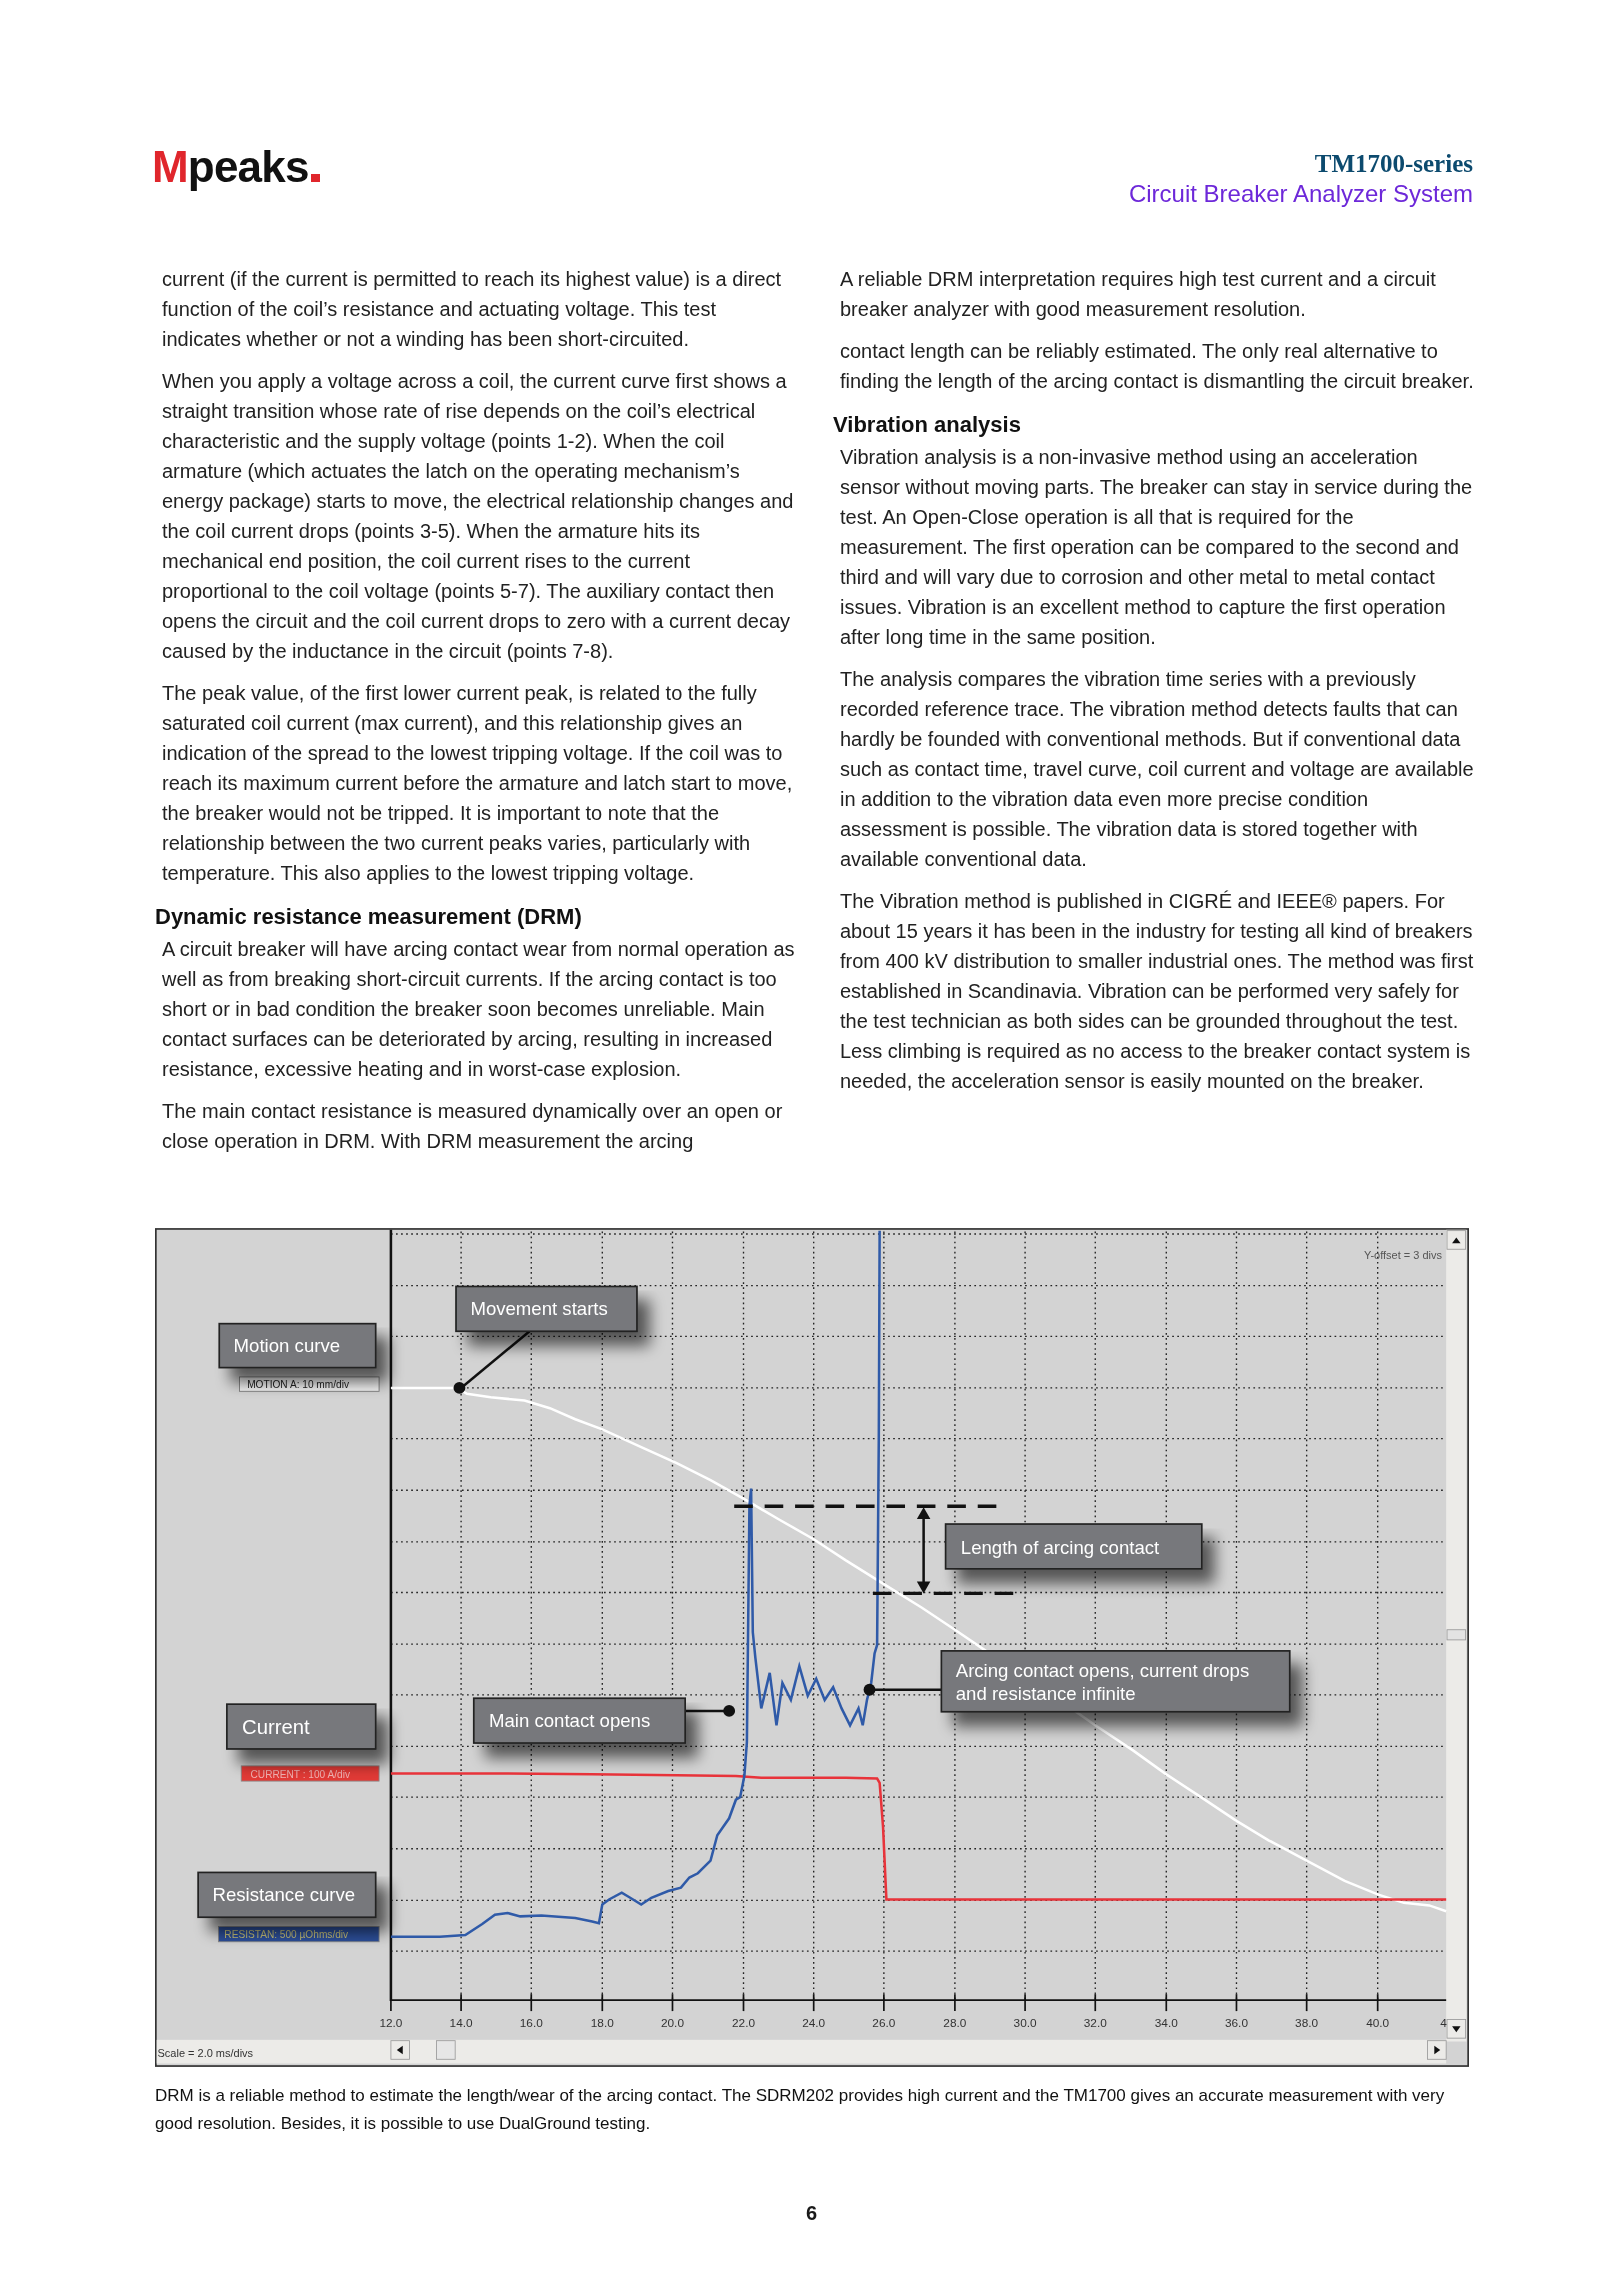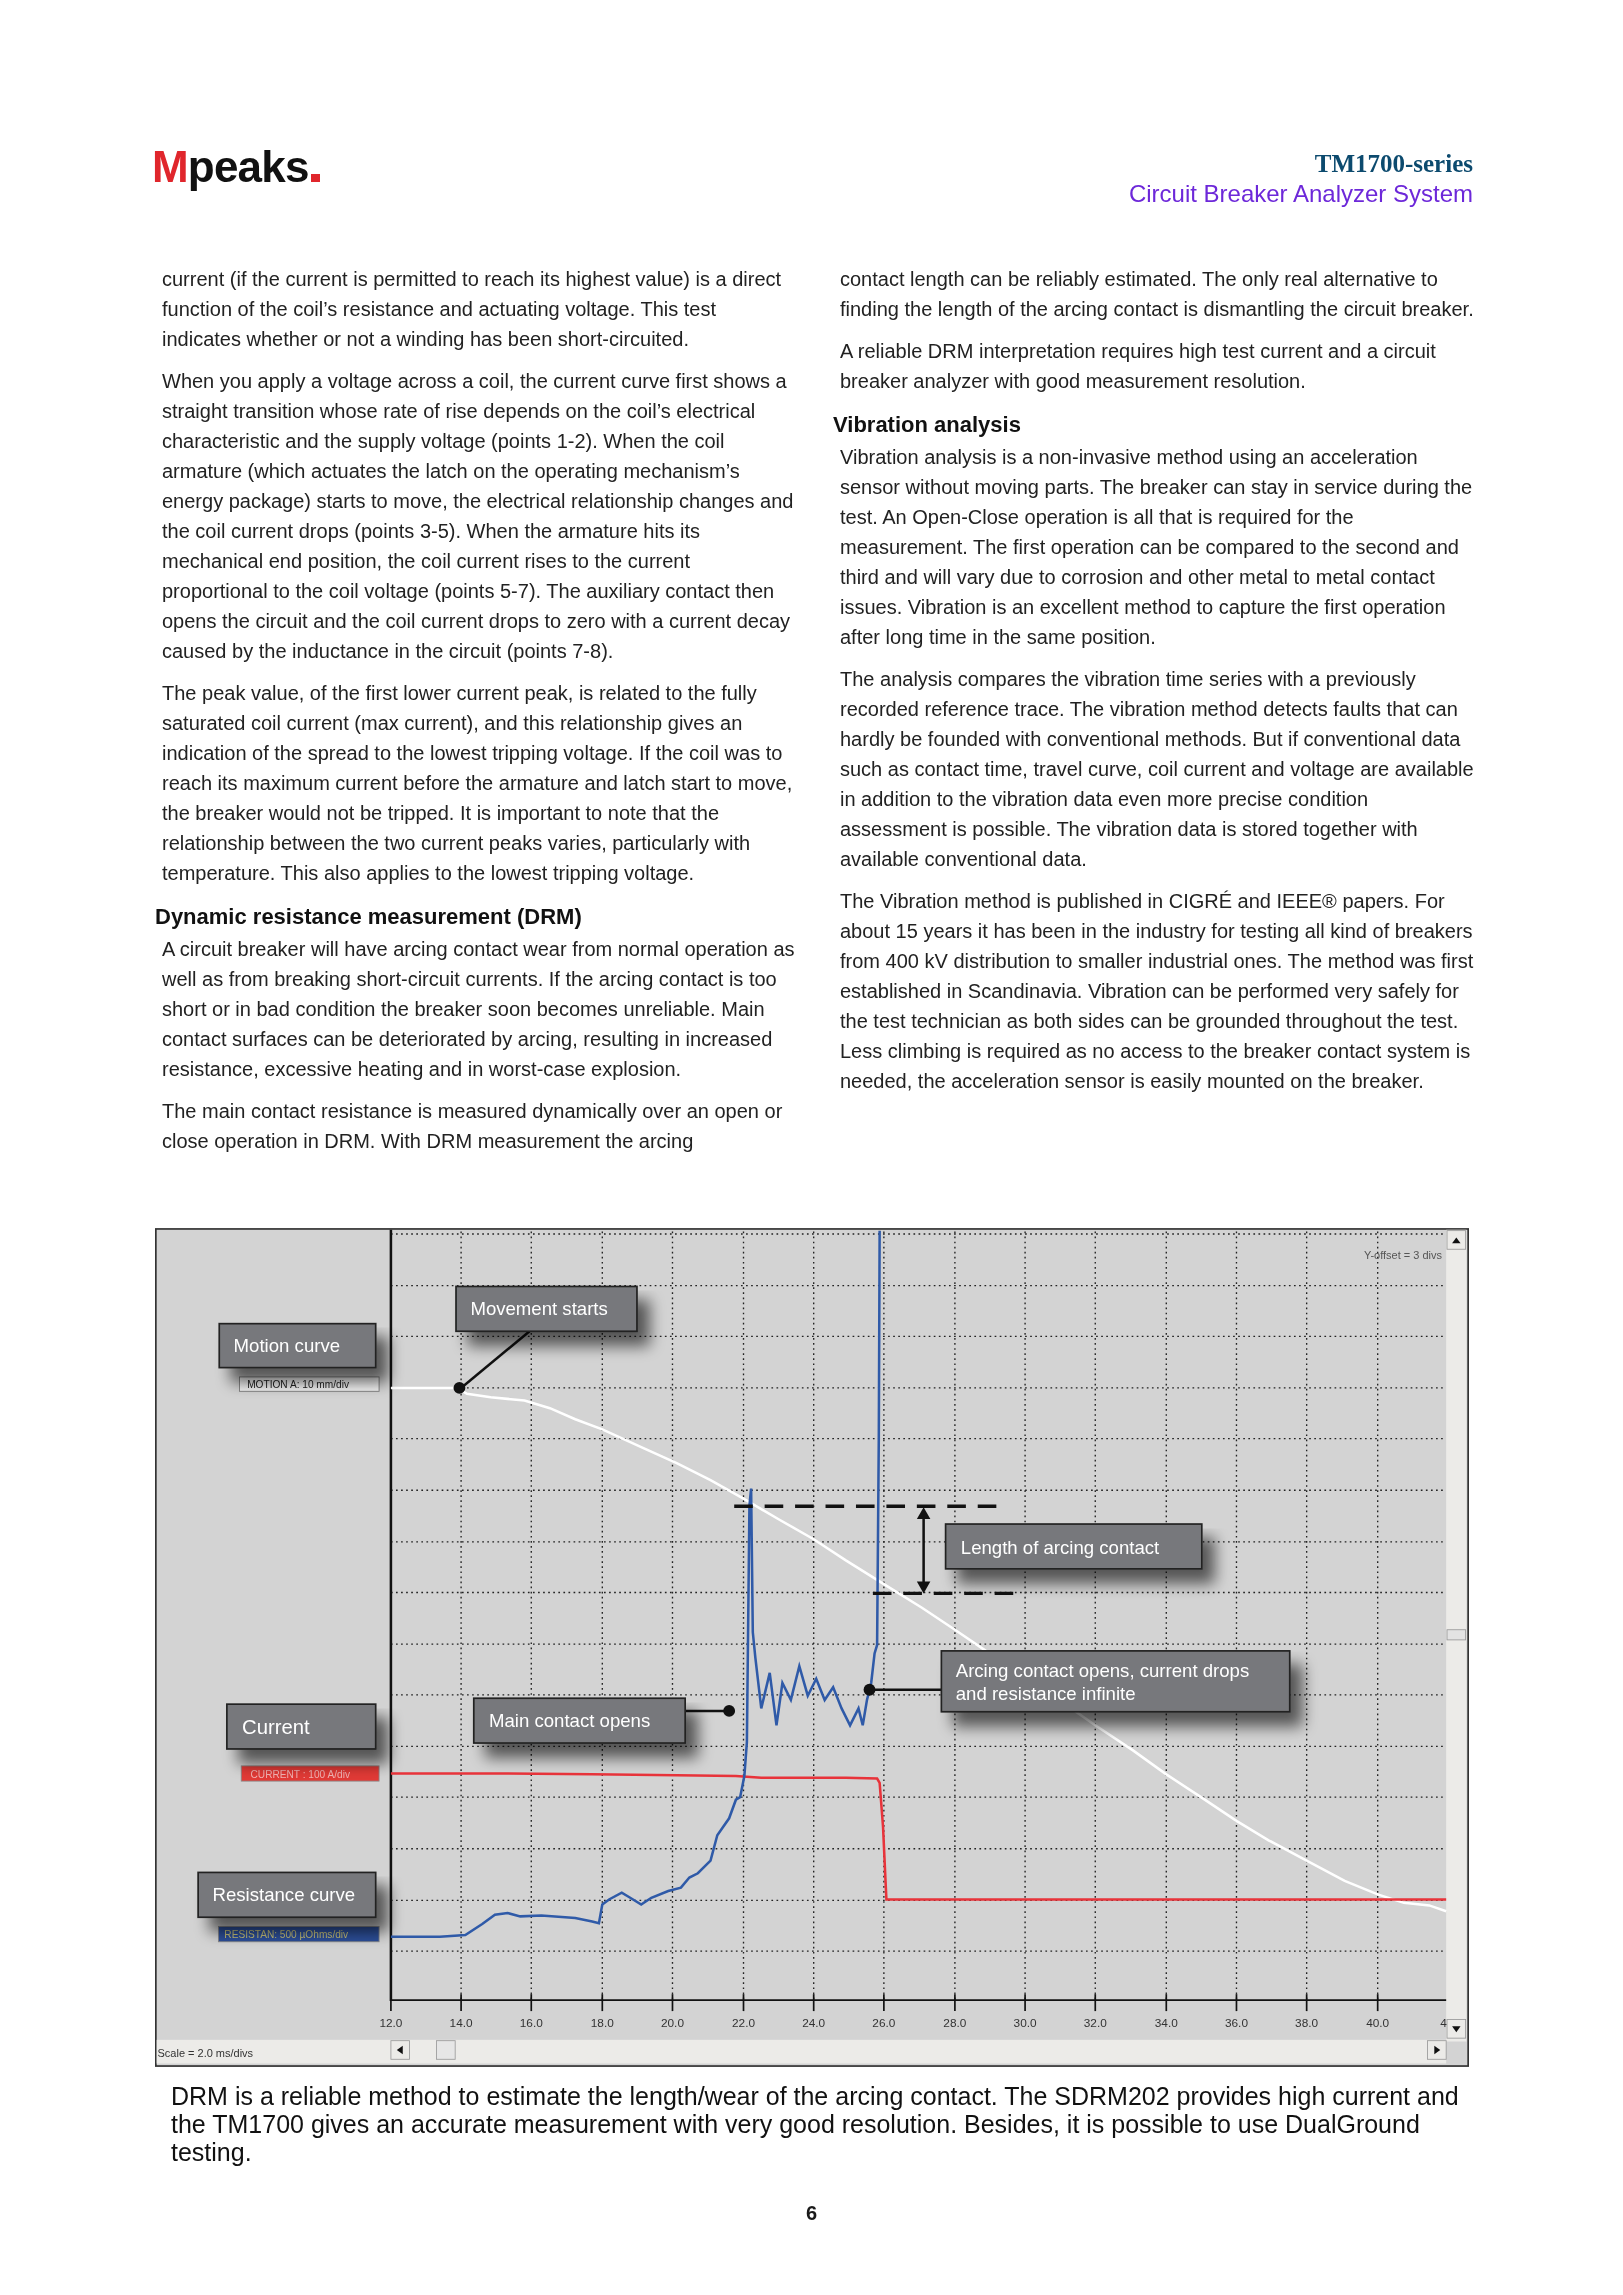--- a/index.html
+++ b/index.html
@@ -12,21 +12,21 @@
                vertical-align: baseline; }
   .hdr-right { position: absolute; right: 150px; top: 149px; text-align: right; }
   .hdr-series { color: #0c4a6e; font-weight: 700; font-size: 25px; line-height: 30px; font-family: Liberation Serif, serif; }
   .hdr-sub { color: #6d28d9; font-size: 24px; line-height: 30px; }
   .col { position: absolute; top: 264px; width: 643px; font-size: 20px; line-height: 30px; color: #222; }
   .col.left { left: 155px; }
   .col.right { left: 833px; width: 643px; }
   .col p { margin: 0 0 12px 7px; }
   .col h2 { margin: 8.5px 0 0 0; font-size: 22px; line-height: 34px; font-weight: 700; color: #111; }
   .chart-wrap { position: absolute; left: 155px; top: 1228px; width: 1314px; height: 839px; }
-  .caption { position: absolute; left: 155px; top: 2082px; width: 1319px; font-size: 25px; line-height: 28px; color: #111; margin-left: 16px; }
+  .caption { position: absolute; left: 155px; top: 2082px; width: 1319px; font-size: 17px; line-height: 28px; color: #111; }
   .pagenum { position: absolute; left: 0; width: 1623px; top: 2202px; text-align: center; font-weight: 700; font-size: 20px; }
   svg text { font-family: "Liberation Sans", "DejaVu Sans", sans-serif; }
 </style>
 </head>
 <body>
 
 <div class="logo">
   <span class="m">M</span><span>peaks</span><span class="reg"></span>
 </div>
 <div class="hdr-right">
@@ -37,22 +37,22 @@
 <div class="col left">
   <p>current (if the current is permitted to reach its highest value) is a direct function of the coil’s resistance and actuating voltage. This test indicates whether or not a winding has been short-circuited.</p>
   <p>When you apply a voltage across a coil, the current curve first shows a straight transition whose rate of rise depends on the coil’s electrical characteristic and the supply voltage (points 1-2). When the coil armature (which actuates the latch on the operating mechanism’s energy package) starts to move, the electrical relationship changes and the coil current drops (points 3-5). When the armature hits its mechanical end position, the coil current rises to the current proportional to the coil voltage (points 5-7). The auxiliary contact then opens the circuit and the coil current drops to zero with a current decay caused by the inductance in the circuit (points 7-8).</p>
   <p>The peak value, of the first lower current peak, is related to the fully saturated coil current (max current), and this relationship gives an indication of the spread to the lowest tripping voltage. If the coil was to reach its maximum current before the armature and latch start to move, the breaker would not be tripped. It is important to note that the relationship between the two current peaks varies, particularly with temperature. This also applies to the lowest tripping voltage.</p>
   <h2>Dynamic resistance measurement (DRM)</h2>
   <p>A circuit breaker will have arcing contact wear from normal operation as well as from breaking short-circuit currents. If the arcing contact is too short or in bad condition the breaker soon becomes unreliable. Main contact surfaces can be deteriorated by arcing, resulting in increased resistance, excessive heating and in worst-case explosion.</p>
   <p>The main contact resistance is measured dynamically over an open or close operation in DRM. With DRM measurement the arcing</p>
 </div>
 
 <div class="col right">
+  <p>A reliable DRM interpretation requires high test current and a circuit breaker analyzer with good measurement resolution.</p>
   <p>contact length can be reliably estimated. The only real alternative to finding the length of the arcing contact is dismantling the circuit breaker.</p>
-  <p>A reliable DRM interpretation requires high test current and a circuit breaker analyzer with good measurement resolution.</p>
   <h2>Vibration analysis</h2>
   <p>Vibration analysis is a non-invasive method using an acceleration sensor without moving parts. The breaker can stay in service during the test. An Open-Close operation is all that is required for the measurement. The first operation can be compared to the second and third and will vary due to corrosion and other metal to metal contact issues. Vibration is an excellent method to capture the first operation after long time in the same position.</p>
   <p>The analysis compares the vibration time series with a previously recorded reference trace. The vibration method detects faults that can hardly be founded with conventional methods. But if conventional data such as contact time, travel curve, coil current and voltage are available in addition to the vibration data even more precise condition assessment is possible. The vibration data is stored together with available conventional data.</p>
   <p>The Vibration method is published in CIGRÉ and IEEE® papers. For about 15 years it has been in the industry for testing all kind of breakers from 400 kV distribution to smaller industrial ones. The method was first established in Scandinavia. Vibration can be performed very safely for the test technician as both sides can be grounded throughout the test. Less climbing is required as no access to the breaker contact system is needed, the acceleration sensor is easily mounted on the breaker.</p>
 </div>
 
 <div class="chart-wrap">
   <svg width="1314" height="839" viewBox="183 1452 1554 992" xmlns="http://www.w3.org/2000/svg">
     <defs>
       <filter id="sh" x="-20%" y="-20%" width="160%" height="200%">

